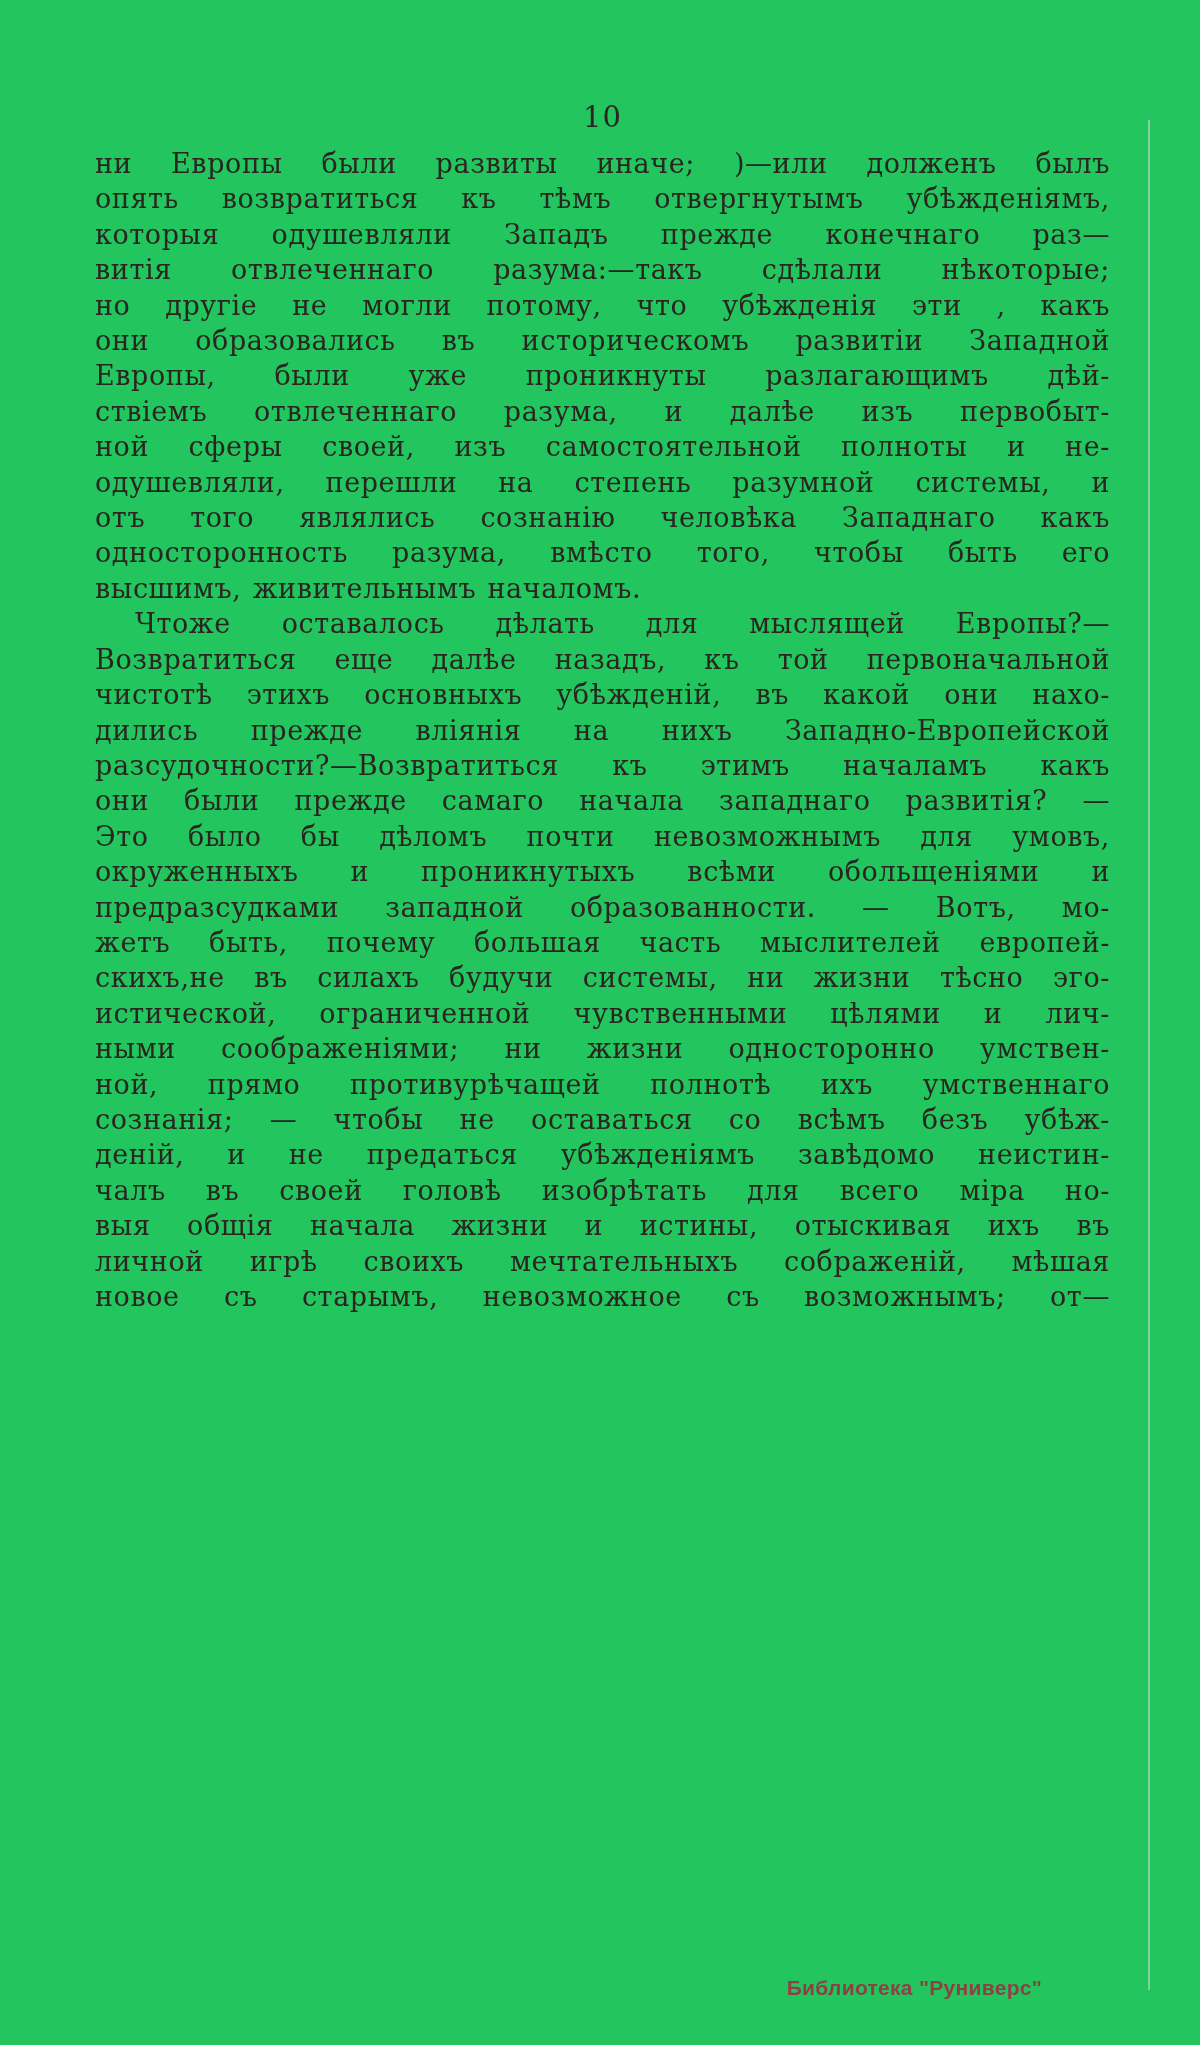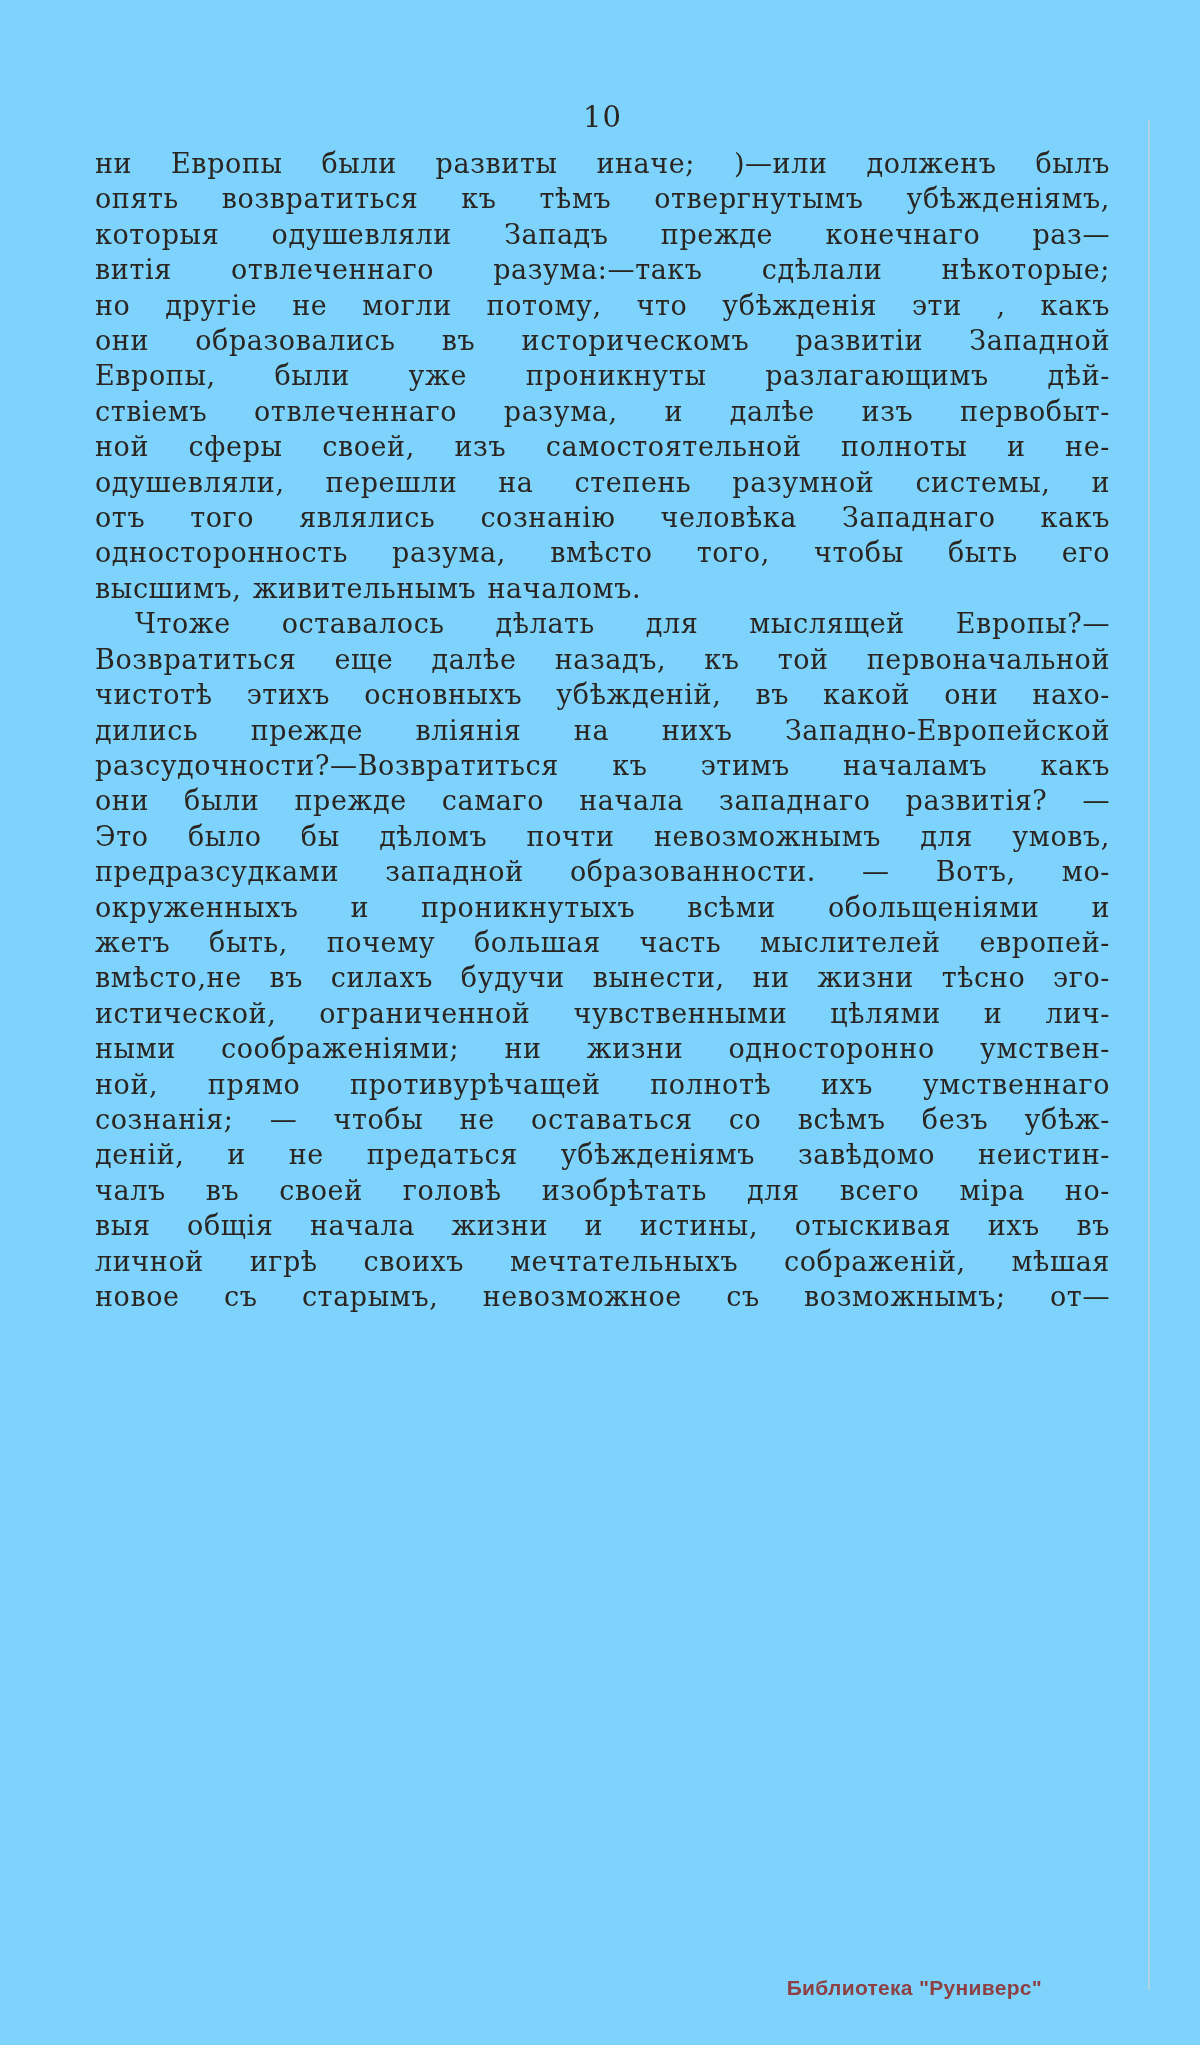--- a/index.html
+++ b/index.html
@@ -4,21 +4,21 @@
 <style>
   html, body {
     margin: 0;
     padding: 0;
     background: #ffffff;
   }
   .page {
     position: relative;
     width: 1200px;
     height: 2045px;
-    background: #7dd3fc;
+    background: #22c55e;
     overflow: hidden;
     font-family: "DejaVu Serif", serif;
     color: #262220;
   }
   
   .scan-edge {
     position: absolute;
     top: 120px;
     right: 50px;
     width: 2px;
@@ -92,24 +92,24 @@
         <div class="line short">высшимъ, живительнымъ началомъ.</div>
       </div>
       <div class="par indent">
         <div class="line">Чтоже оставалось дѣлать для мыслящей Европы?—</div>
         <div class="line">Возвратиться еще далѣе назадъ, къ той первоначальной</div>
         <div class="line">чистотѣ этихъ основныхъ убѣжденій, въ какой они нахо-</div>
         <div class="line">дились прежде вліянія на нихъ Западно-Европейской</div>
         <div class="line">разсудочности?—Возвратиться къ этимъ началамъ какъ</div>
         <div class="line">они были прежде самаго начала западнаго развитія? —</div>
         <div class="line">Это было бы дѣломъ почти невозможнымъ для умовъ,</div>
+        <div class="line">окруженныхъ и проникнутыхъ всѣми обольщеніями и</div>
         <div class="line">предразсудками западной образованности. — Вотъ, мо-</div>
-        <div class="line">окруженныхъ и проникнутыхъ всѣми обольщеніями и</div>
         <div class="line">жетъ быть, почему большая часть мыслителей европей-</div>
-        <div class="line">вмѣсто,не въ силахъ будучи вынести, ни жизни тѣсно эго-</div>
+        <div class="line">скихъ,не въ силахъ будучи системы, ни жизни тѣсно эго-</div>
         <div class="line">истической, ограниченной чувственными цѣлями и лич-</div>
         <div class="line">ными соображеніями; ни жизни односторонно умствен-</div>
         <div class="line">ной, прямо противурѣчащей полнотѣ ихъ умственнаго</div>
         <div class="line">сознанія; — чтобы не оставаться со всѣмъ безъ убѣж-</div>
         <div class="line">деній, и не предаться убѣжденіямъ завѣдомо неистин-</div>
         <div class="line">чалъ въ своей головѣ изобрѣтать для всего міра но-</div>
         <div class="line">выя общія начала жизни и истины, отыскивая ихъ въ</div>
         <div class="line">личной игрѣ своихъ мечтательныхъ сображеній, мѣшая</div>
         <div class="line">новое съ старымъ, невозможное съ возможнымъ; от—</div>
       </div>

